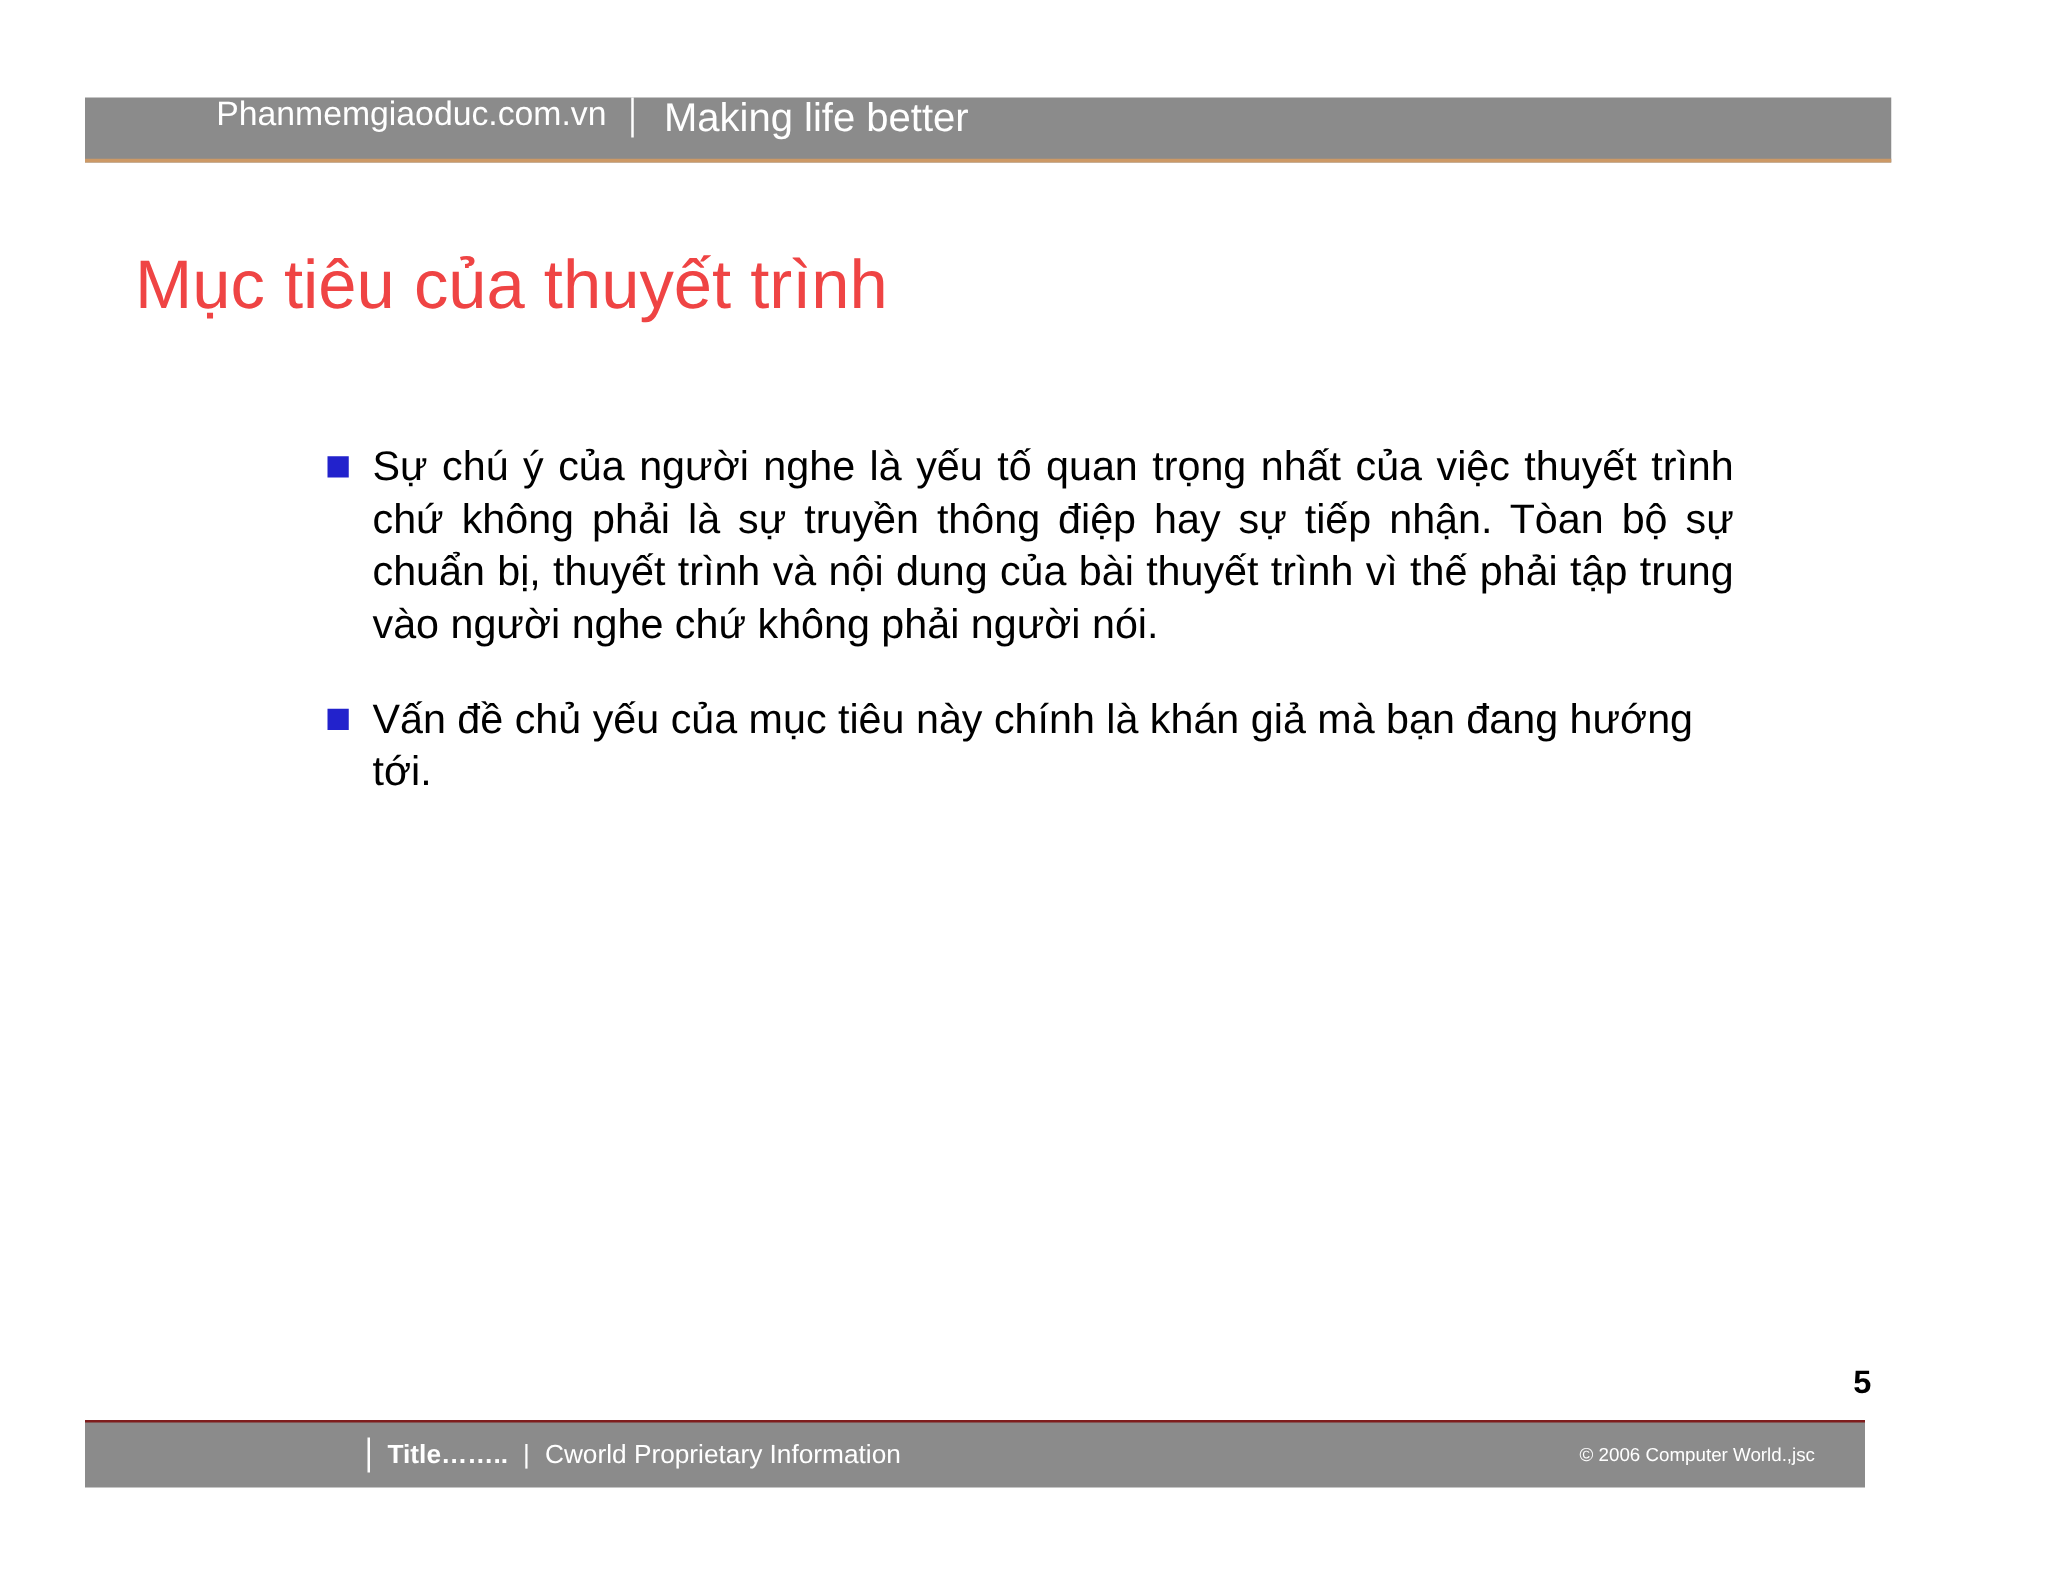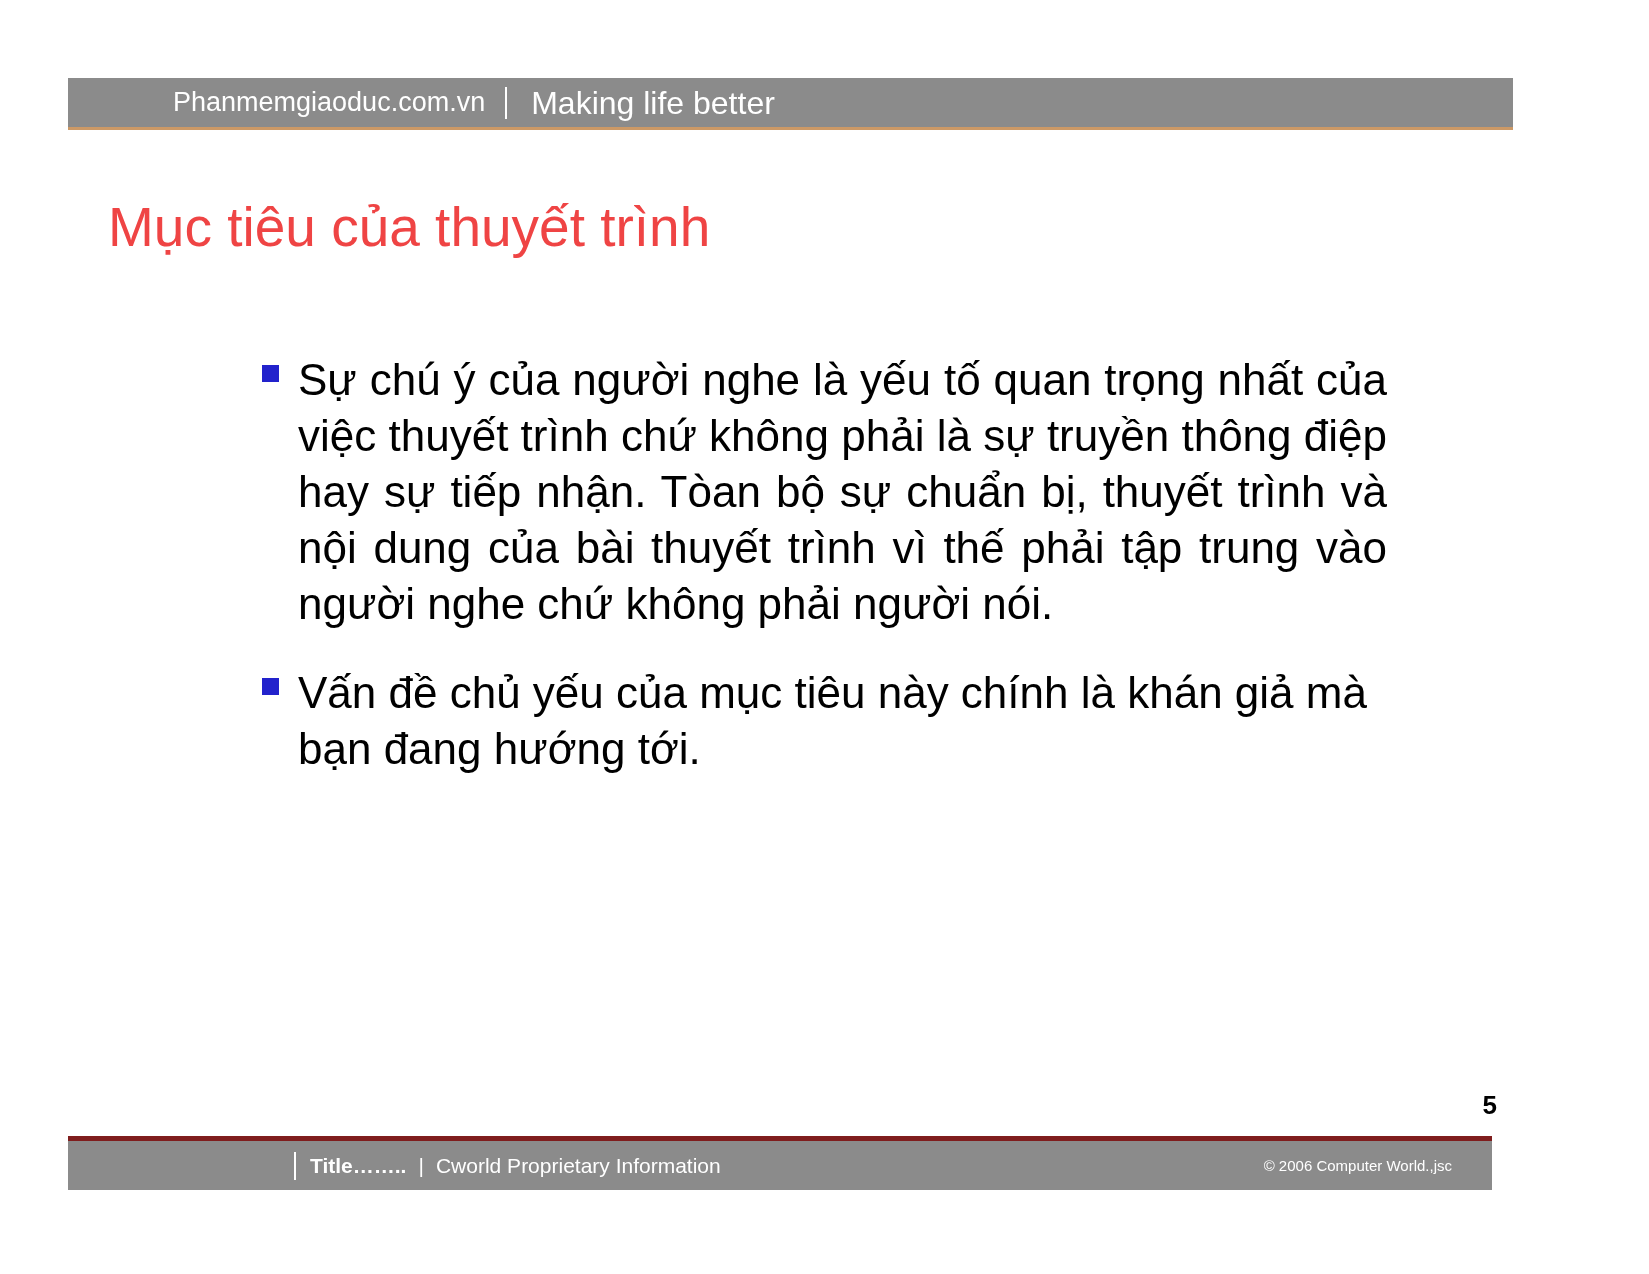--- a/index.html
+++ b/index.html
@@ -28,21 +28,20 @@
   .header-band {
     position: absolute;
     left: 68px;
     top: 78px;
     width: 1445px;
     height: 52px;
     background: #8b8b8b;
     border-bottom: 3px solid #cc9966;
     box-sizing: border-box;
     display: flex;
-    align-items: center;
   }
   .header-brand {
     color: #ffffff;
     font-size: 27px;
     letter-spacing: 0px;
     margin-left: 105px;
     white-space: nowrap;
     line-height: 1;
   }
   .header-sep {
@@ -84,21 +83,21 @@
   .bullet-marker {
     flex: 0 0 auto;
     width: 17px;
     height: 17px;
     background: #2222cc;
     margin-top: 13px;
     margin-right: 19px;
   }
   .bullet-text {
     flex: 1 1 auto;
-    font-size: 44px;
+    font-size: 33px;
     line-height: 1.27;
     color: #000000;
     text-align: justify;
     text-justify: inter-word;
   }
   .bullet-text.last-left {
     text-align: left;
   }
 
   
@@ -112,21 +111,21 @@
   }
 
   
   .footer-band {
     position: absolute;
     left: 68px;
     top: 1136px;
     width: 1424px;
     height: 54px;
     background: #8b8b8b;
-    border-top: 5px solid #7f1d1d;
+    border-top: 2px solid #7f1d1d;
     box-sizing: border-box;
     display: flex;
     align-items: center;
   }
   .footer-left {
     display: flex;
     align-items: center;
     margin-left: 226px;
   }
   .footer-tick {

